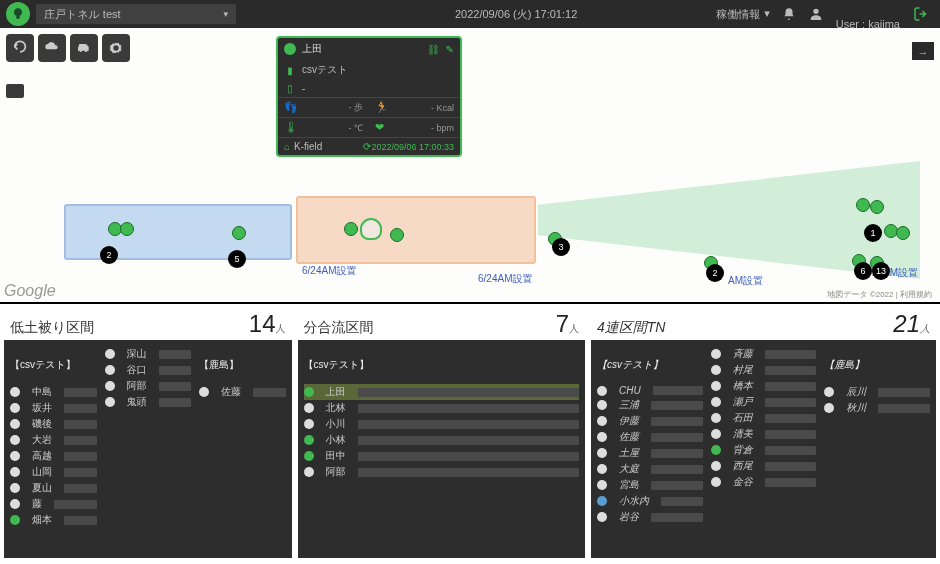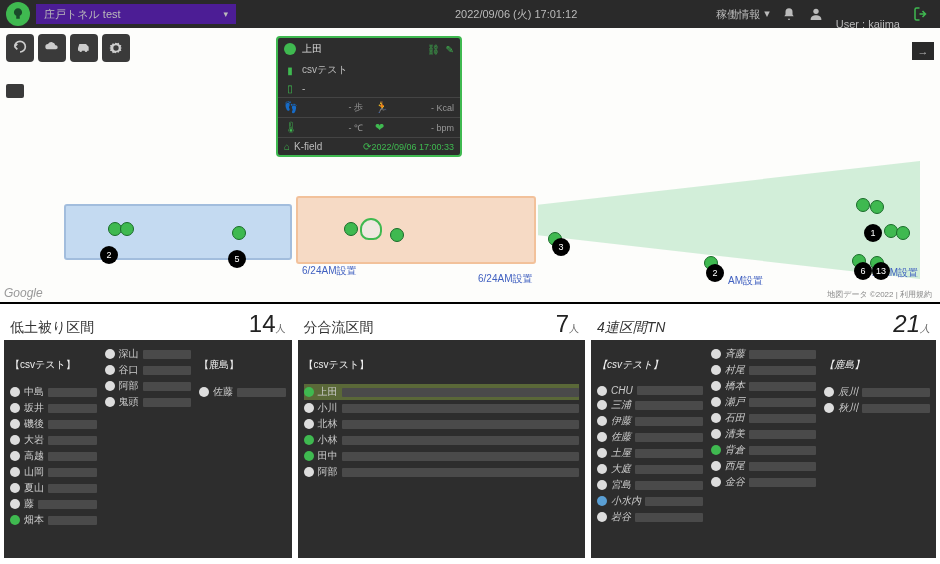--- a/index.html
+++ b/index.html
@@ -1,21 +1,21 @@
 <!DOCTYPE html>
 <html><head>
 <meta charset="utf-8">
 <style>
 * { margin: 0; padding: 0; box-sizing: border-box; }
 body { width: 940px; height: 564px; font-family: sans-serif; background: #fff; overflow: hidden; position: relative; }
 
 .topbar { height: 28px; background: #2a2a2a; display: flex; align-items: center; color: #bbb; font-size: 11px; }
 .topbar-logo { width: 24px; height: 24px; background: #3fb950; border-radius: 50%; margin: 0 6px; display: flex; align-items: center; justify-content: center; }
 .topbar-logo svg { width: 14px; height: 14px; }
-.project-select { flex: 0 0 200px; background: #4c1d95; height: 20px; display: flex; align-items: center; padding: 0 8px; margin-right: 80px; position: relative; }
+.project-select { flex: 0 0 200px; background: #404040; height: 20px; display: flex; align-items: center; padding: 0 8px; margin-right: 80px; position: relative; }
 .project-select::after { content: "▾"; position: absolute; right: 8px; font-size: 9px; }
 .datetime { flex: 1; text-align: center; }
 .topbar-right { display: flex; align-items: center; gap: 12px; padding-right: 10px; }
 .topbar-btn { color: #bbb; cursor: pointer; display: flex; align-items: flex-start; gap: 4px; }
 .user-label { font-size: 11px; margin-top: 20px; }
 .exit-icon svg { width: 18px; height: 18px; }
 
 .map-area { height: 276px; background: #fdfdfb; position: relative; border-bottom: 2px solid #000; }
 .toolbar { position: absolute; top: 6px; left: 6px; display: flex; gap: 4px; }
 .tool-btn { width: 28px; height: 28px; background: #3a3a3a; border-radius: 4px; display: flex; align-items: center; justify-content: center; color: #ccc; cursor: pointer; }
@@ -42,34 +42,34 @@
 .zone { position: absolute; opacity: 0.5; }
 .zone-blue { left: 64px; top: 176px; width: 228px; height: 56px; background: #8db8e8; border: 2px solid #4a7fc0; border-radius: 3px; }
 .zone-orange { left: 296px; top: 168px; width: 240px; height: 68px; background: #f0b890; border: 2px solid #e8873c; border-radius: 3px; }
 .zone-green-fill { left: 538px; top: 128px; width: 382px; height: 128px; background: #a8e0b8; border-radius: 3px; clip-path: polygon(0 38%, 100% 4%, 100% 96%, 0 62%); }
 
 .map-marker { position: absolute; width: 14px; height: 14px; background: #3fb950; border-radius: 50%; border: 1px solid #1a6b2a; }
 .map-helmet { position: absolute; width: 22px; height: 22px; background: #f0e8e0; border-radius: 50% 50% 40% 40%; border: 2px solid #3fb950; }
 .count-badge { position: absolute; width: 18px; height: 18px; background: #000; color: #fff; border-radius: 50%; font-size: 9px; display: flex; align-items: center; justify-content: center; }
 .zone-label { position: absolute; font-size: 10px; color: #4060c0; }
 
-.google-mark { position: absolute; bottom: 2px; left: 4px; font-size: 12px; color: #999; font-style: italic; }
+.google-mark { position: absolute; bottom: 2px; left: 4px; font-size: 16px; color: #999; font-style: italic; }
 .scale-info { position: absolute; bottom: 2px; right: 8px; font-size: 8px; color: #888; }
 
 .panels { display: flex; height: 258px; background: #fff; gap: 6px; padding: 4px; }
 .panel { flex: 1; display: flex; flex-direction: column; }
 .panel-header { display: flex; justify-content: space-between; align-items: baseline; padding: 2px 6px; }
 .panel-title { font-size: 14px; color: #333; }
 .panel-count { font-size: 24px; color: #222; }
 .panel-count-suffix { font-size: 10px; color: #666; }
 .panel-body { flex: 1; background: #2d2d2d; padding: 6px; overflow: hidden; color: #ccc; font-size: 10px; }
 .group-label { color: #eee; font-size: 10px; margin: 12px 0; }
 .cols { display: flex; gap: 8px; }
 .col { flex: 1; }
-.person-row { display: flex; align-items: center; gap: 4px; padding: 1px 0; }
+.person-row { display: flex; align-items: center; gap: 12px; padding: 1px 0; }
 .person-row .pdot { width: 10px; height: 10px; border-radius: 50%; flex-shrink: 0; }
 .pdot.white { background: #ddd; }
 .pdot.green { background: #3fb950; }
 .pdot.blue { background: #5a9fd4; }
 .person-row .pname { flex: 0 0 auto; }
 .person-row .pblur { flex: 1; height: 9px; background: #4a4a4a; border-radius: 1px; }
 .person-row.highlighted { background: #5a6838; }
 </style>
 </head>
 <body>
@@ -319,26 +319,26 @@
         <div class="cols">
           <div class="col">
             <div class="group-label">【csvテスト】</div>
             <div class="person-row highlighted">
               <div class="pdot green"></div>
               <span class="pname">上田</span>
               <span class="pblur"></span>
             </div>
             <div class="person-row">
               <div class="pdot white"></div>
+              <span class="pname">北林</span>
+              <span class="pblur"></span>
+            </div>
+            <div class="person-row">
+              <div class="pdot white"></div>
               <span class="pname">小川</span>
-              <span class="pblur"></span>
-            </div>
-            <div class="person-row">
-              <div class="pdot white"></div>
-              <span class="pname">北林</span>
               <span class="pblur"></span>
             </div>
             <div class="person-row">
               <div class="pdot green"></div>
               <span class="pname">小林</span>
               <span class="pblur"></span>
             </div>
             <div class="person-row">
               <div class="pdot green"></div>
               <span class="pname">田中</span>

